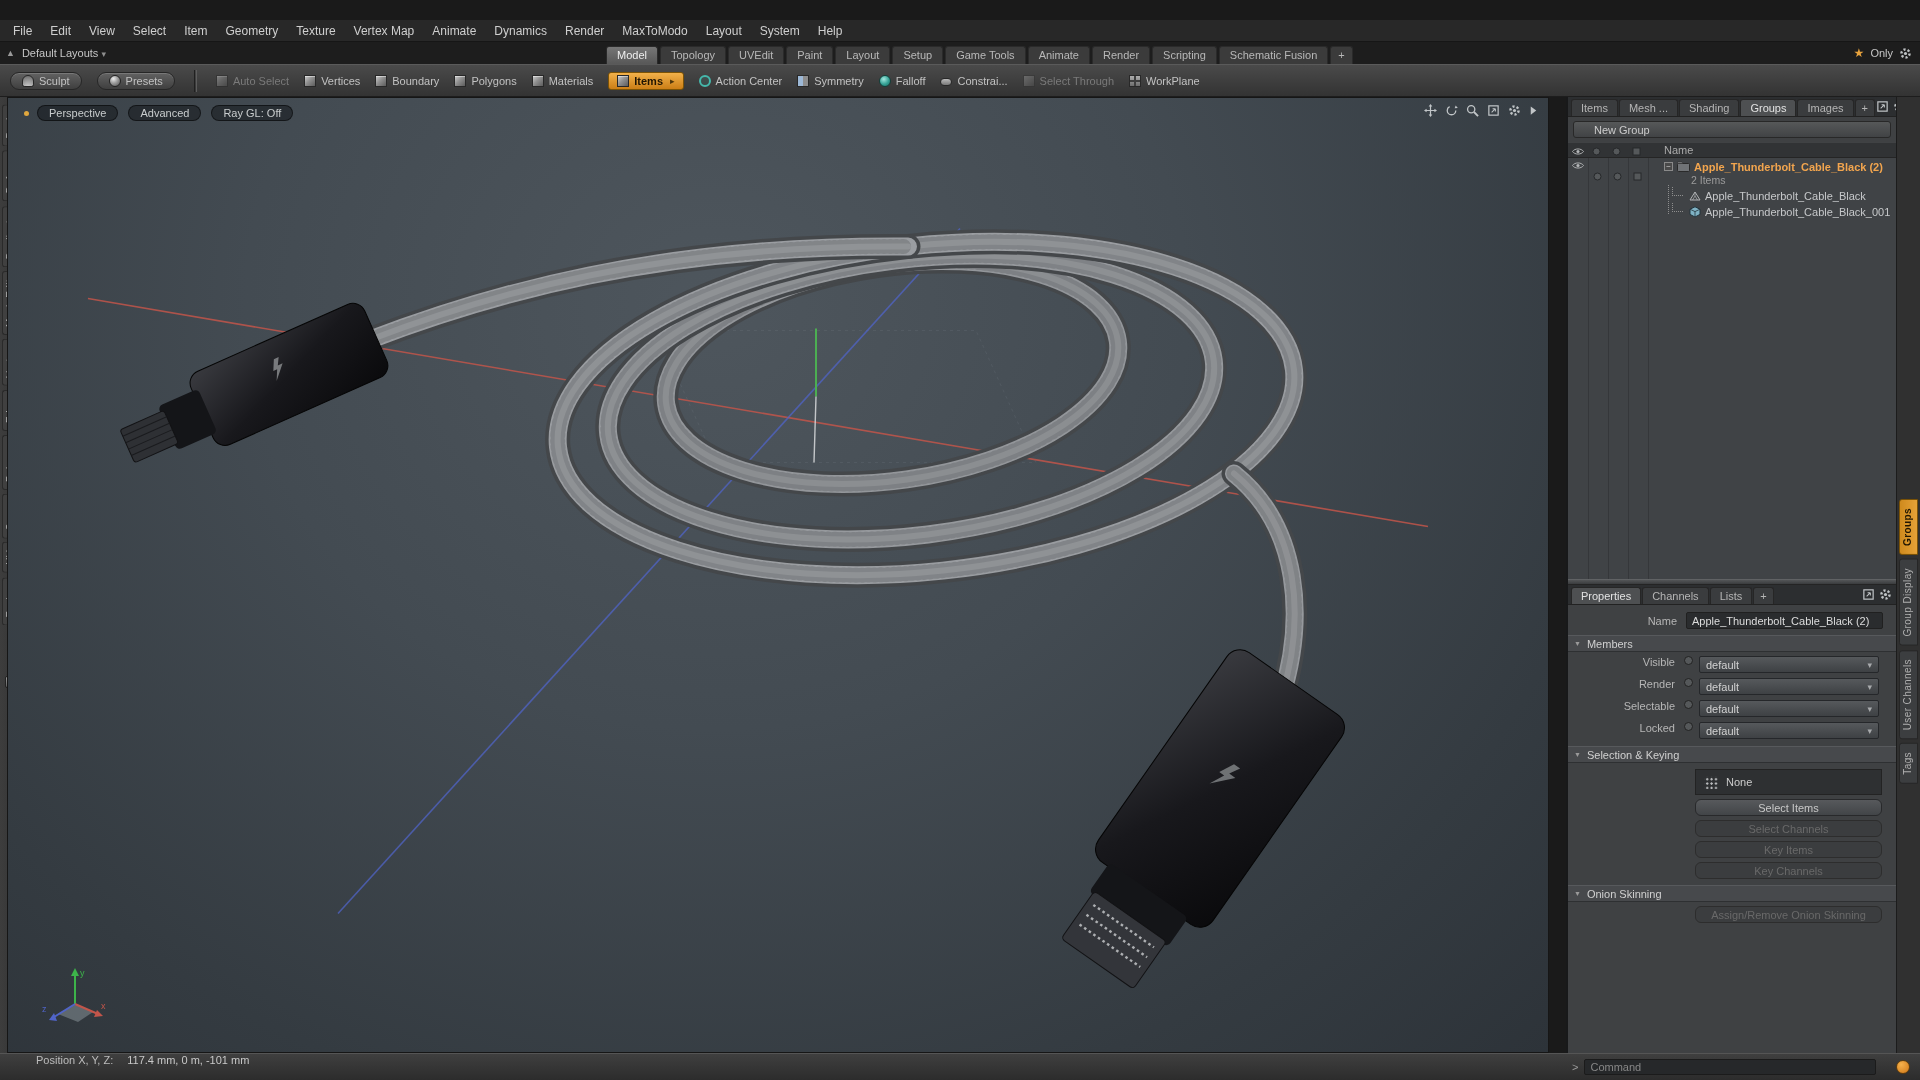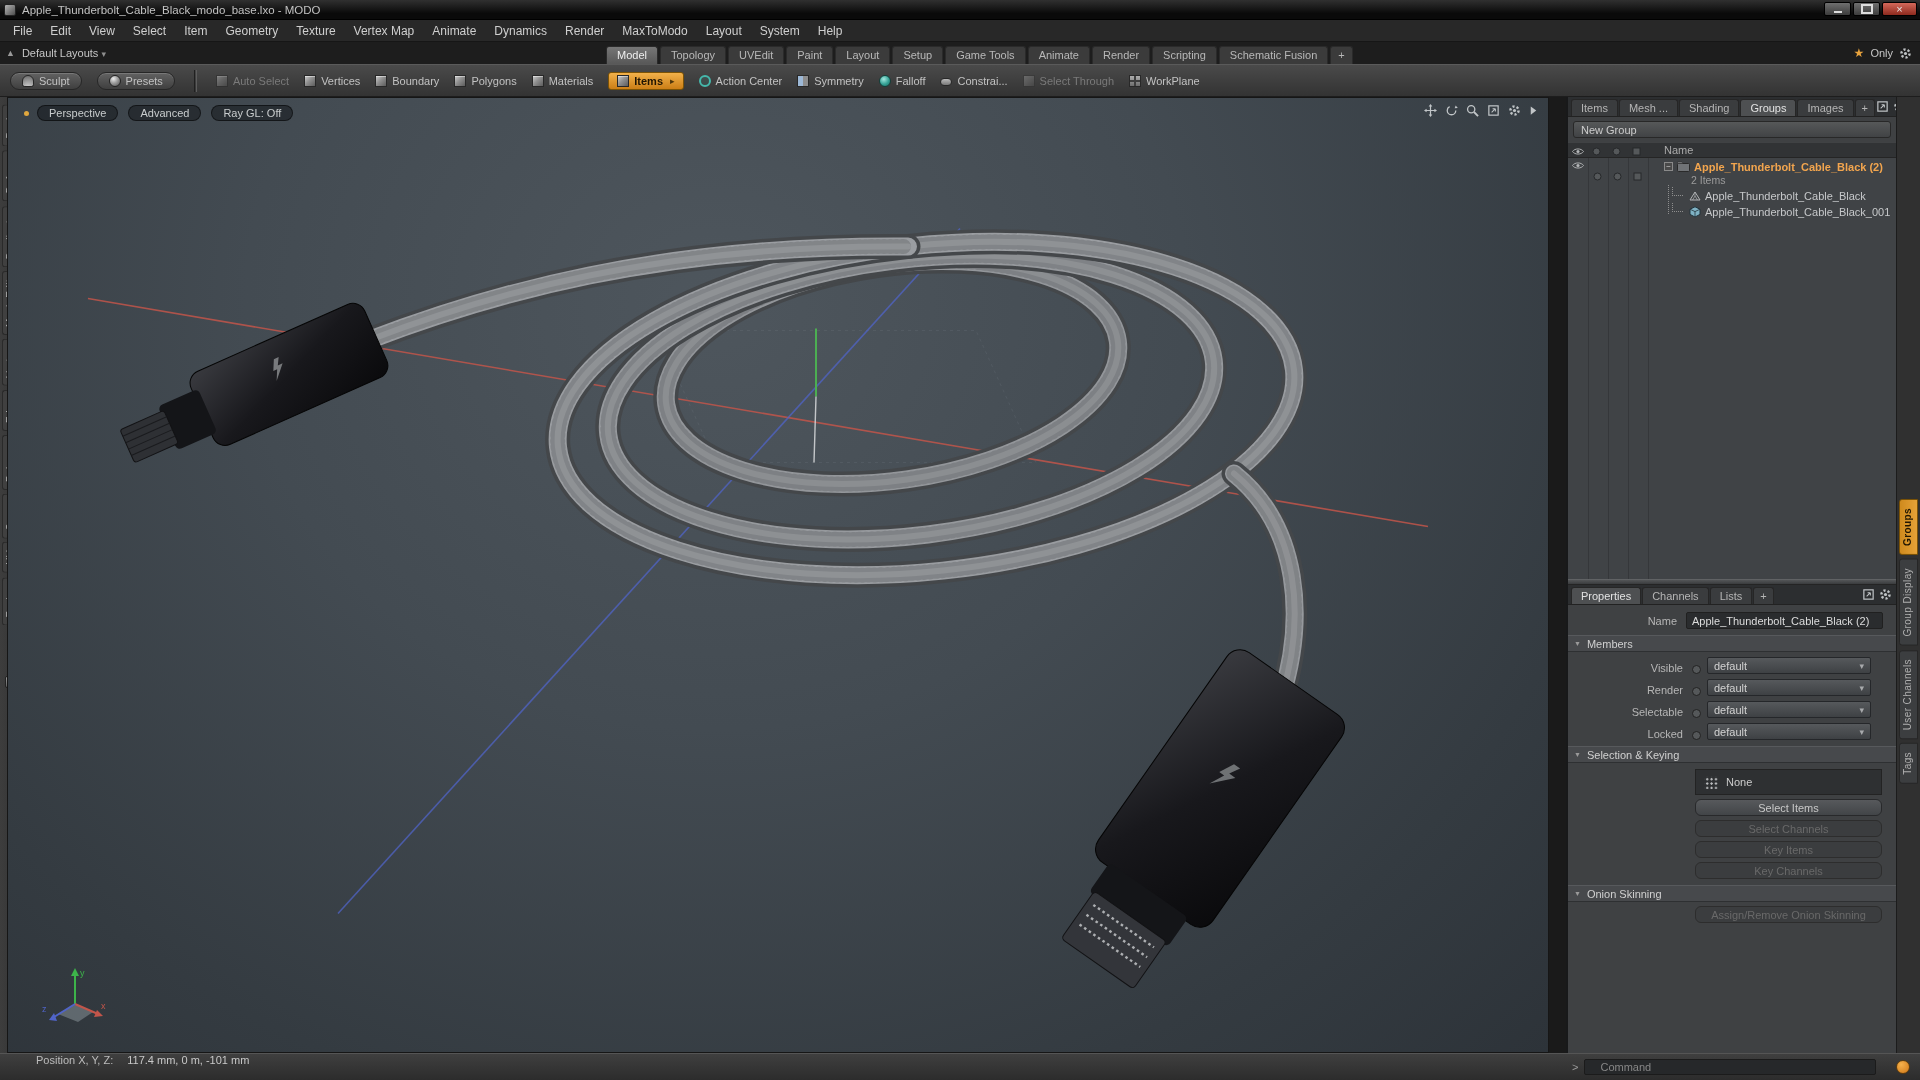--- a/index.html
+++ b/index.html
@@ -73,21 +73,21 @@
 #gizmo{position:absolute;left:30px;bottom:16px;}
 
 
 #rightpanel{position:absolute;left:1566px;top:97px;width:330px;height:956px;background:#3f4143;border-left:2px solid #18191a;display:flex;flex-direction:column;}
 #rp-top{height:482px;display:flex;flex-direction:column;}
 .ptabs{height:20px;background:#2c2e30;display:flex;align-items:flex-end;padding-left:3px;border-bottom:1px solid #222;}
 .ptab{background:#3a3c3e;color:#b5b5b5;font-size:11px;padding:2px 9px;margin-right:1px;border-radius:3px 3px 0 0;border:1px solid #262626;border-bottom:none;height:17px;white-space:nowrap;}
 .ptab.active{background:#4e5052;color:#e2e2e2;}
 .ptab.add{padding:2px 6px;}
 .corner-ics{margin-left:auto;display:flex;gap:4px;align-items:center;padding:0 4px 3px 0;}
-#new-group{margin:4px 5px;height:17px;background:linear-gradient(#565859,#414345);border:1px solid #282828;border-radius:3px;color:#cccccc;display:flex;align-items:center;padding-left:7px;font-size:11px;}
+#new-group{margin:4px 5px;height:17px;background:linear-gradient(#565859,#414345);border:1px solid #282828;border-radius:3px;color:#cccccc;display:flex;align-items:center;padding-left:20px;font-size:11px;}
 #tree-header{position:relative;height:16px;background:#313335;border-top:1px solid #404244;border-bottom:1px solid #252525;}
 .th-ic{position:absolute;top:3px;}
 #tree-name-h{position:absolute;left:96px;top:1px;color:#aaaaaa;font-size:11px;}
 #tree-body{position:relative;flex:1;background:#404346;overflow:hidden;}
 .colline{position:absolute;top:0;bottom:0;width:1px;background:rgba(0,0,0,.17);}
 .treeline{position:absolute;left:100px;top:27px;height:29px;border-left:1px dotted #8e8e8e;}
 .tree-row{position:relative;padding:1px 4px 0 96px;white-space:nowrap;overflow:hidden;}
 .tr-main{display:flex;align-items:center;gap:4px;height:15px;}
 .tr-label{font-size:11px;color:#c6c8ca;}
 .tree-row.sel .tr-label{color:#f2a54e;font-weight:bold;}
@@ -99,59 +99,50 @@
 .rt{position:absolute;}
 #rp-split{height:6px;background:linear-gradient(#535557,#3a3c3e);border-top:1px solid #606264;border-bottom:1px solid #242424;}
 #rp-bottom{flex:1;display:flex;flex-direction:column;}
 #props{flex:1;padding-top:2px;}
 .name-row{display:flex;align-items:center;margin:5px 13px 5px 0;}
 .name-row .prop-label{width:118px;}
 #name-input{flex:1;height:17px;background:#2a2c2e;border:1px solid #202020;border-radius:2px;color:#dcdcdc;font-size:11px;padding:0 5px;}
 .prop-label{width:112px;text-align:right;padding-right:9px;color:#b6b6b6;font-size:11px;flex:none;}
 .sec{height:17px;background:#47494c;border-top:1px solid #57595c;border-bottom:1px solid #2e3032;display:flex;align-items:center;padding-left:6px;gap:6px;color:#d0d0d0;font-size:11px;margin-top:6px;}
 .sec-tri{color:#9a9a9a;font-size:7px;}
-.prop-row{display:flex;align-items:flex-end;height:18px;margin:4px 12px;}
+.prop-row{display:flex;align-items:flex-start;height:18px;margin:4px 4px;}
 .prop-toggle{width:9px;height:9px;border-radius:50%;background:#55585a;border:1px solid #222;margin-right:6px;flex:none;}
 .prop-select{flex:1;margin-right:13px;height:17px;background:linear-gradient(#56595c,#3e4144);border:1px solid #25272a;border-radius:2px;display:flex;align-items:center;padding:0 6px;color:#d2d2d2;font-size:11px;}
 .sel-caret{margin-left:auto;color:#a8aaac;font-size:9px;}
 .none-field{height:26px;margin:6px 14px 4px 127px;background:#2e3032;border:1px solid #232323;display:flex;align-items:center;gap:8px;padding:0 8px;color:#cccccc;font-size:11px;}
 .grid-dots{width:14px;height:13px;background-image:radial-gradient(#bcbec0 1px,transparent 1.3px);background-size:4.4px 4.4px;background-position:1px 1px;}
 .pbtn{height:17px;margin:4px 14px 4px 127px;background:linear-gradient(#57595c,#424548);border:1px solid #28292b;border-radius:6px;color:#c8c8c8;display:flex;align-items:center;justify-content:center;font-size:11px;}
 .pbtn.disabled{background:#3b3d3f;color:#696969;border-color:#2d2d2d;}
 
 
 #rightstrip{position:absolute;left:1896px;top:97px;width:24px;height:956px;background:#303030;border-left:1px solid #1c1c1c;display:flex;flex-direction:column;align-items:center;}
 #rightstrip-tabs{margin-top:402px;display:flex;flex-direction:column;gap:4px;align-items:center;}
 .stab{writing-mode:vertical-rl;transform:rotate(180deg);background:#3c3e40;color:#b0b0b0;font-size:10px;letter-spacing:.4px;padding:8px 2px;border:1px solid #262626;border-radius:0 3px 3px 0;width:19px;text-align:center;}
 .stab.active{background:linear-gradient(90deg,#e5a238,#cf8a1d);color:#211602;font-weight:bold;border-color:#7c5306;}
 
 
 #statusbar{position:absolute;left:0;top:1053px;width:1920px;height:27px;background:linear-gradient(#3f3f3f,#2c2c2c);border-top:1px solid #555;display:flex;}
 #pos-text{margin-left:36px;color:#bcbcbc;font-size:11px;}
 #pos-text .pv{margin-left:14px;color:#c9c9c9;}
 #cmdbar{position:absolute;left:1572px;right:44px;top:5px;display:flex;align-items:center;gap:6px;}
 .cmd-prompt{color:#9a9a9a;font-size:11px;}
-#cmd-input{flex:1;height:16px;background:#26282a;border:1px solid #1b1b1b;border-radius:2px;color:#cfcfcf;font-size:11px;padding:0 15px;}
+#cmd-input{flex:1;height:16px;background:#26282a;border:1px solid #1b1b1b;border-radius:2px;color:#cfcfcf;font-size:11px;padding:0 5px;}
 #cmd-input::placeholder{color:#878787;}
 .cmd-run{position:absolute;right:-34px;top:1px;width:14px;height:14px;border-radius:50%;background:radial-gradient(circle at 35% 30%,#f6b14b,#d07818);border:1px solid #5c3c0e;}
 </style>
 </head>
 <body>
 
 <div id="app">
 
-  <div id="titlebar">
-    <span class="app-icon"></span>
-    <span id="title-text">Apple_Thunderbolt_Cable_Black_modo_base.lxo - MODO</span>
-    <div class="winbtns">
-      <span class="wb min"></span>
-      <span class="wb max"></span>
-      <span class="wb close">×</span>
-    </div>
-  </div>
 
   <div id="menubar">
       <div class="menu-item">File</div>
       <div class="menu-item">Edit</div>
       <div class="menu-item">View</div>
       <div class="menu-item">Select</div>
       <div class="menu-item">Item</div>
       <div class="menu-item">Geometry</div>
       <div class="menu-item">Texture</div>
       <div class="menu-item">Vertex Map</div>

